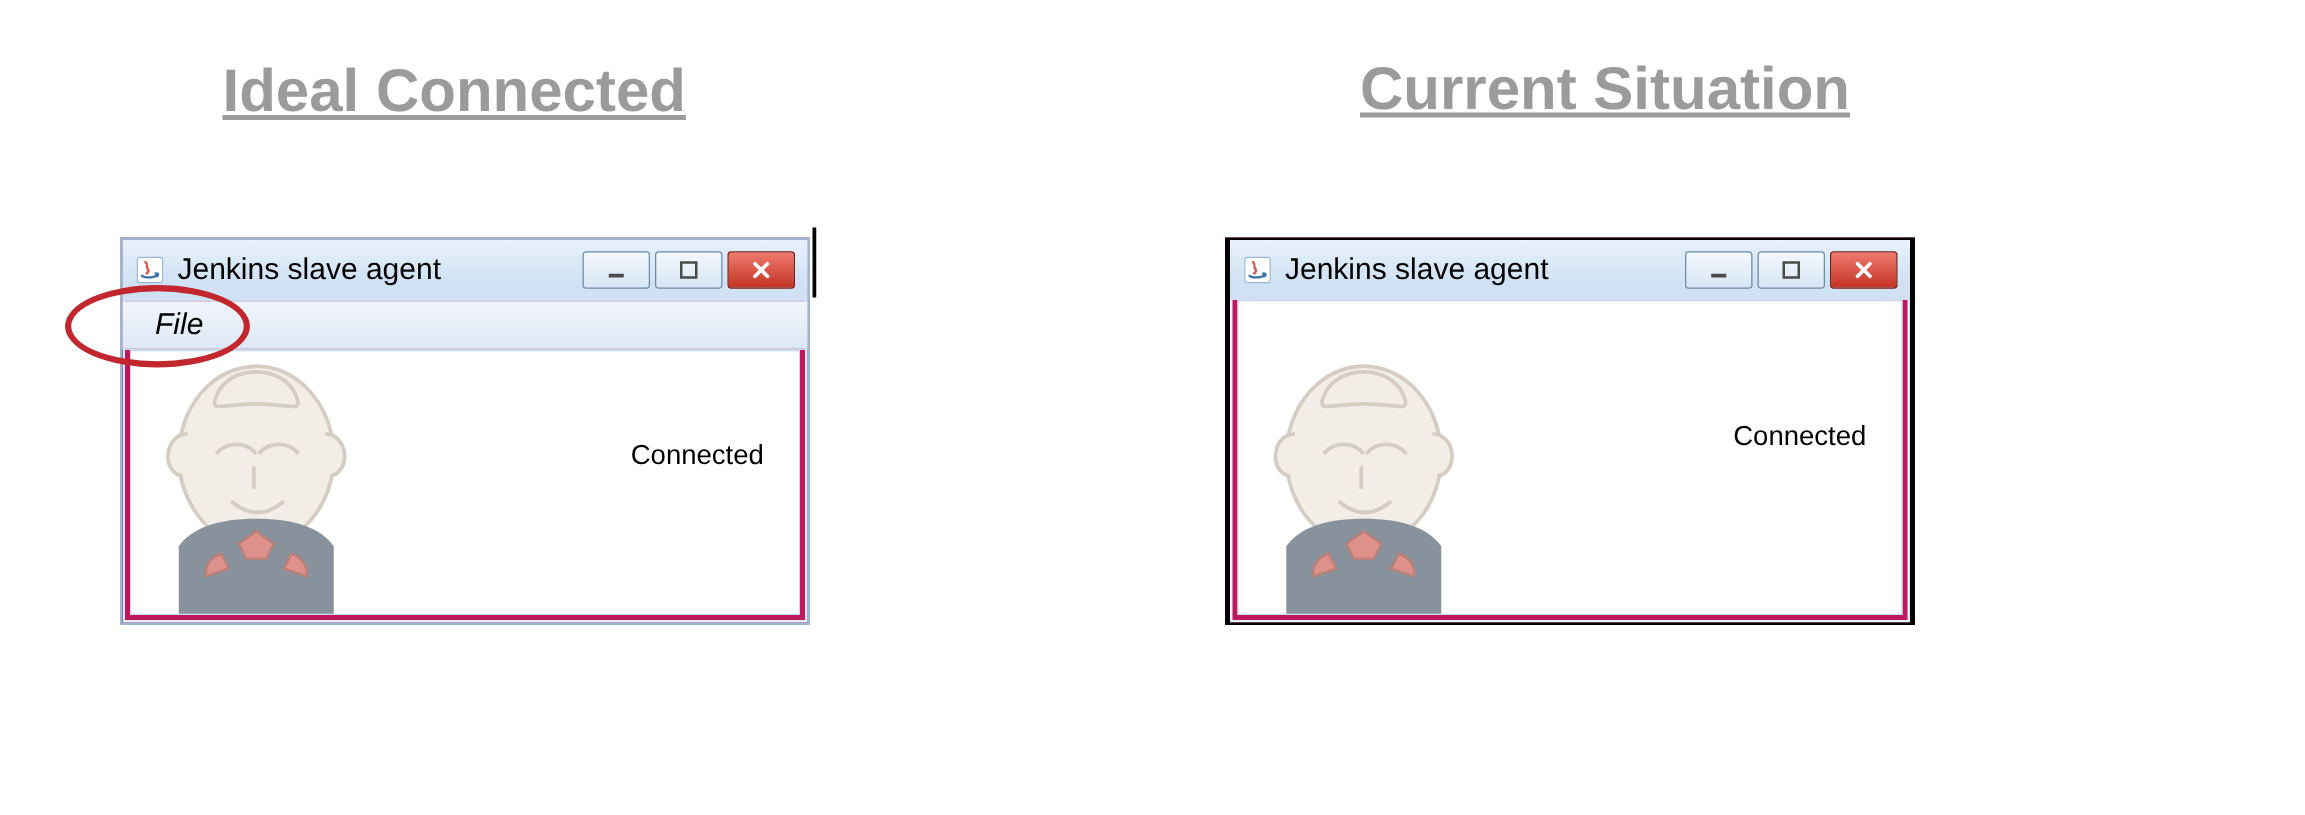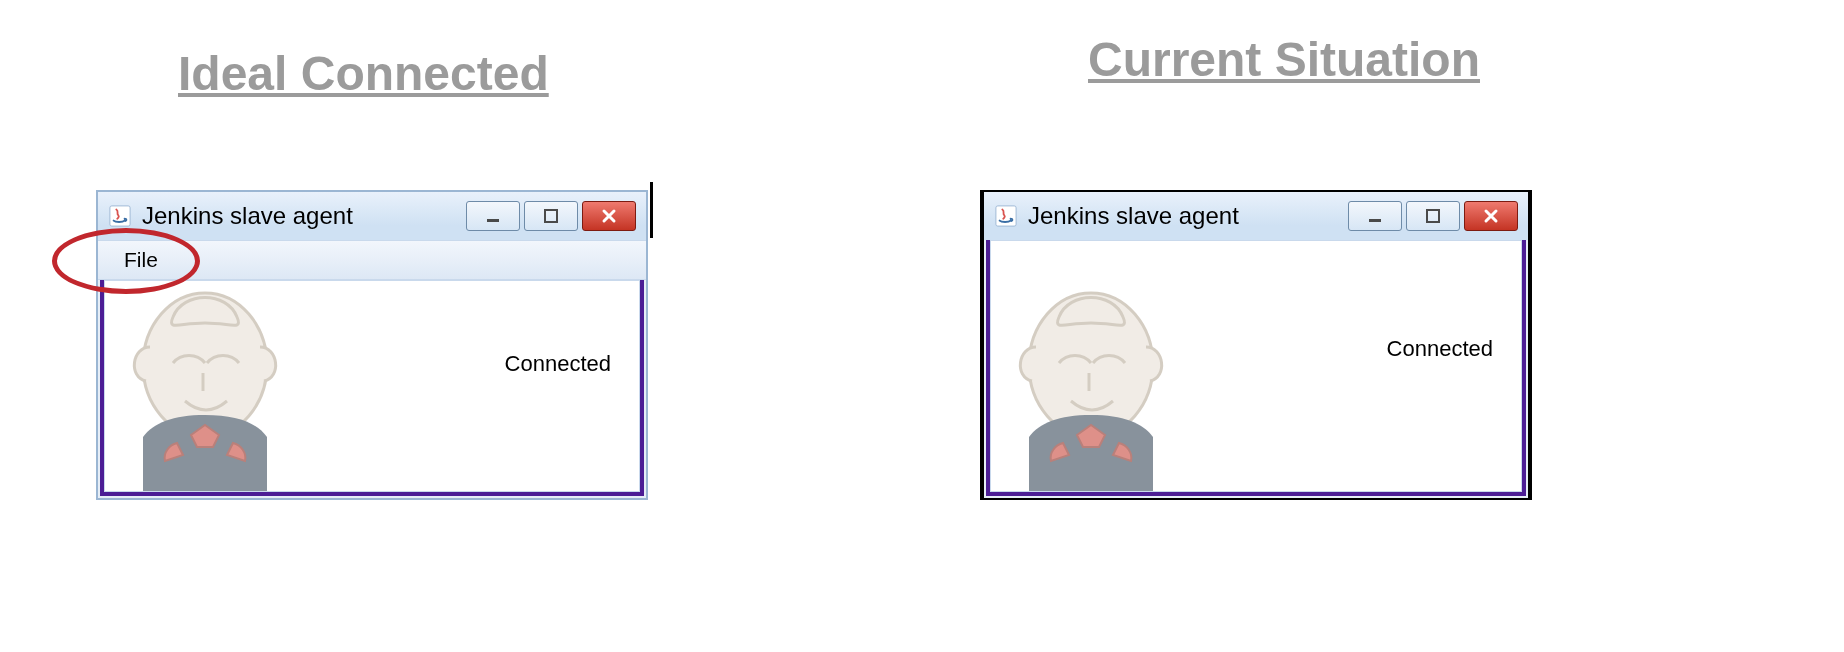--- a/index.html
+++ b/index.html
@@ -16,27 +16,27 @@
   .heading {
     position: absolute;
     font-size: 48px;
     font-weight: 700;
     color: #9b9b9b;
     text-decoration: underline;
     white-space: nowrap;
     letter-spacing: 0px;
   }
   .heading.left  { left: 178px; top: 46px; }
-  .heading.right { left: 1088px; top: 32px; text-decoration: underline; }
+  .heading.right { left: 1088px; top: 44px; text-decoration: underline; }
 
   
   .win {
     position: absolute;
     border: 2px solid #9bb6d3;
-    background: #4c1d95;
+    background: #be185d;
     box-shadow: 0 0 0 2px #e6eef7 inset;
   }
   .win.left  { left: 96px;  top: 190px; width: 552px; height: 310px; }
   .win.right { left: 980px; top: 190px; width: 552px; height: 310px; border-color:#000; border-left-width:4px; border-right-width:4px; }
 
   .titlebar {
     position: relative;
     height: 48px;
     display: flex;
     align-items: center;
@@ -77,21 +77,22 @@
     height: 40px;
     background: linear-gradient(#f2f6fc,#dde8f5);
     border-top: 1px solid #c9d9ec;
     border-bottom: 1px solid #c9d9ec;
     display:flex;
     align-items:center;
     padding-left: 26px;
   }
   .menubar span {
     color:#000;
-    font-size: 21px;
+    font-size: 24px;
+    font-style: italic;
   }
 
   .content {
     position: relative;
     background:#ffffff;
     margin: 0 6px 6px 6px;
     border:1px solid #c9d9ec;
     overflow:hidden;
   }
   .win.left  .content { height: calc(100% - 48px - 40px - 6px); }

